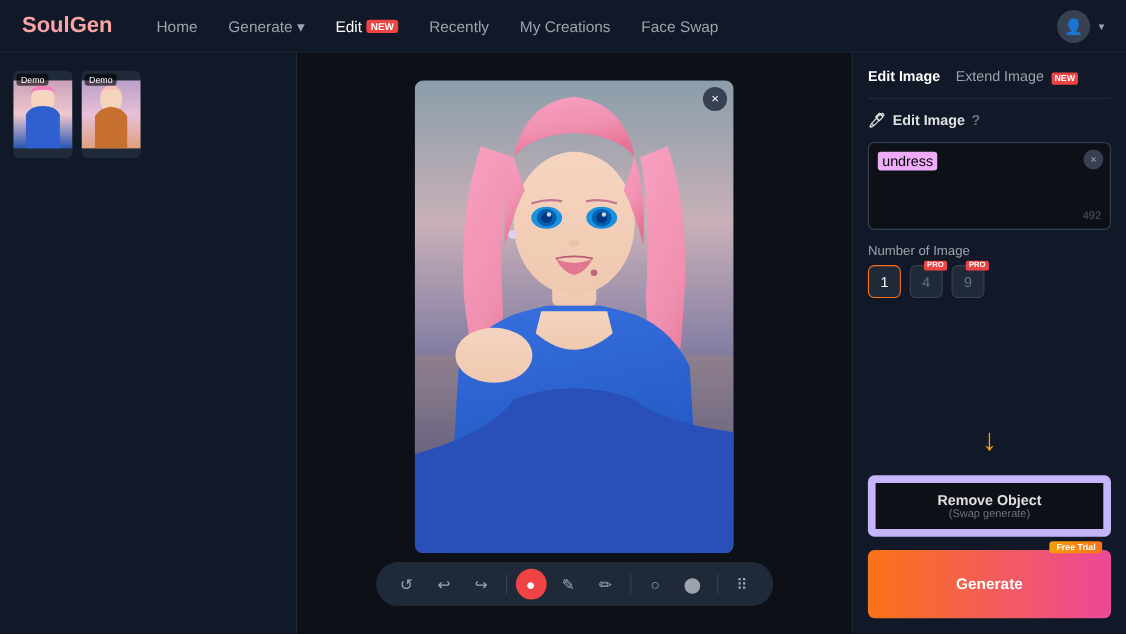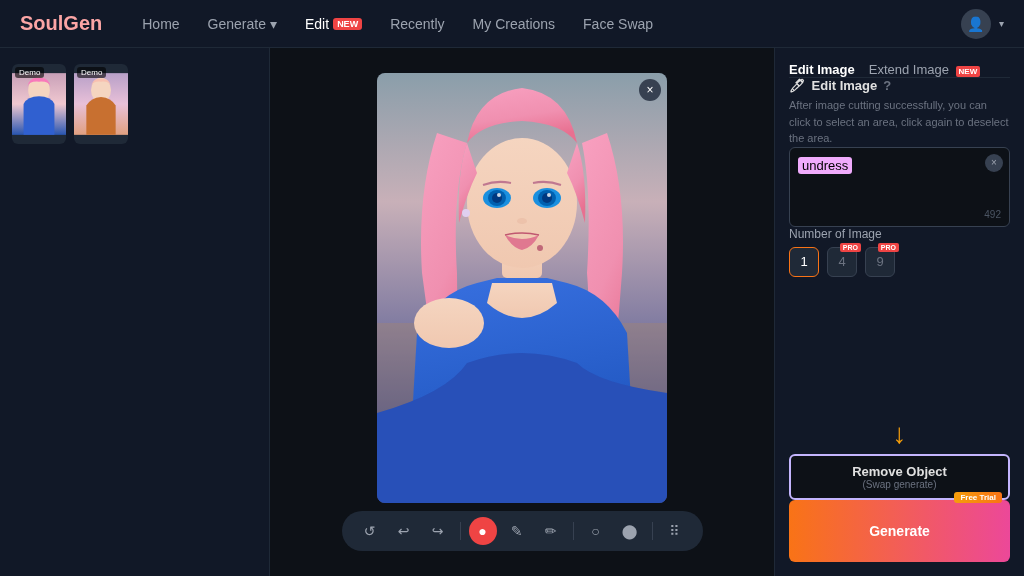--- a/index.html
+++ b/index.html
@@ -193,20 +193,21 @@
 
     
     .right-panel {
       width: 250px;
       background: #111827;
       border-left: 1px solid #1f2937;
       padding: 14px;
       flex-shrink: 0;
       display: flex;
       flex-direction: column;
+      gap: 12px;
     }
     .right-tabs {
       display: flex;
       gap: 14px;
       align-items: center;
     }
     .right-tab {
       font-size: 13px;
       color: #9ca3af;
       cursor: pointer;
@@ -330,21 +331,21 @@
       display: flex;
       justify-content: center;
       margin-bottom: 4px;
     }
     .arrow-down {
       color: #f59e0b;
       font-size: 28px;
     }
     .remove-obj-btn {
       background: #0d1117;
-      border: 2px solid #c4b5fd;
+      border: 7px solid #c4b5fd;
       border-radius: 6px;
       padding: 8px;
       text-align: center;
       cursor: pointer;
     }
     .remove-obj-title {
       font-size: 13px;
       color: #e0e0e0;
       font-weight: 600;
     }
@@ -555,21 +556,20 @@
     </div>
 
     <div class="right-divider"></div>
 
     <div>
       <div class="section-header">
         <span>🖊</span>
         <span>Edit Image</span>
         <span style="color:#6b7280;cursor:pointer;">?</span>
       </div>
-      <p class="section-desc">After image cutting successfully, you can click to select an area, click again to deselect the area.</p>
     </div>
 
     <div>
       <div class="prompt-box">
         <span class="prompt-text">undress</span>
         <div class="prompt-clear">×</div>
         <span class="prompt-count">492</span>
       </div>
     </div>
 

